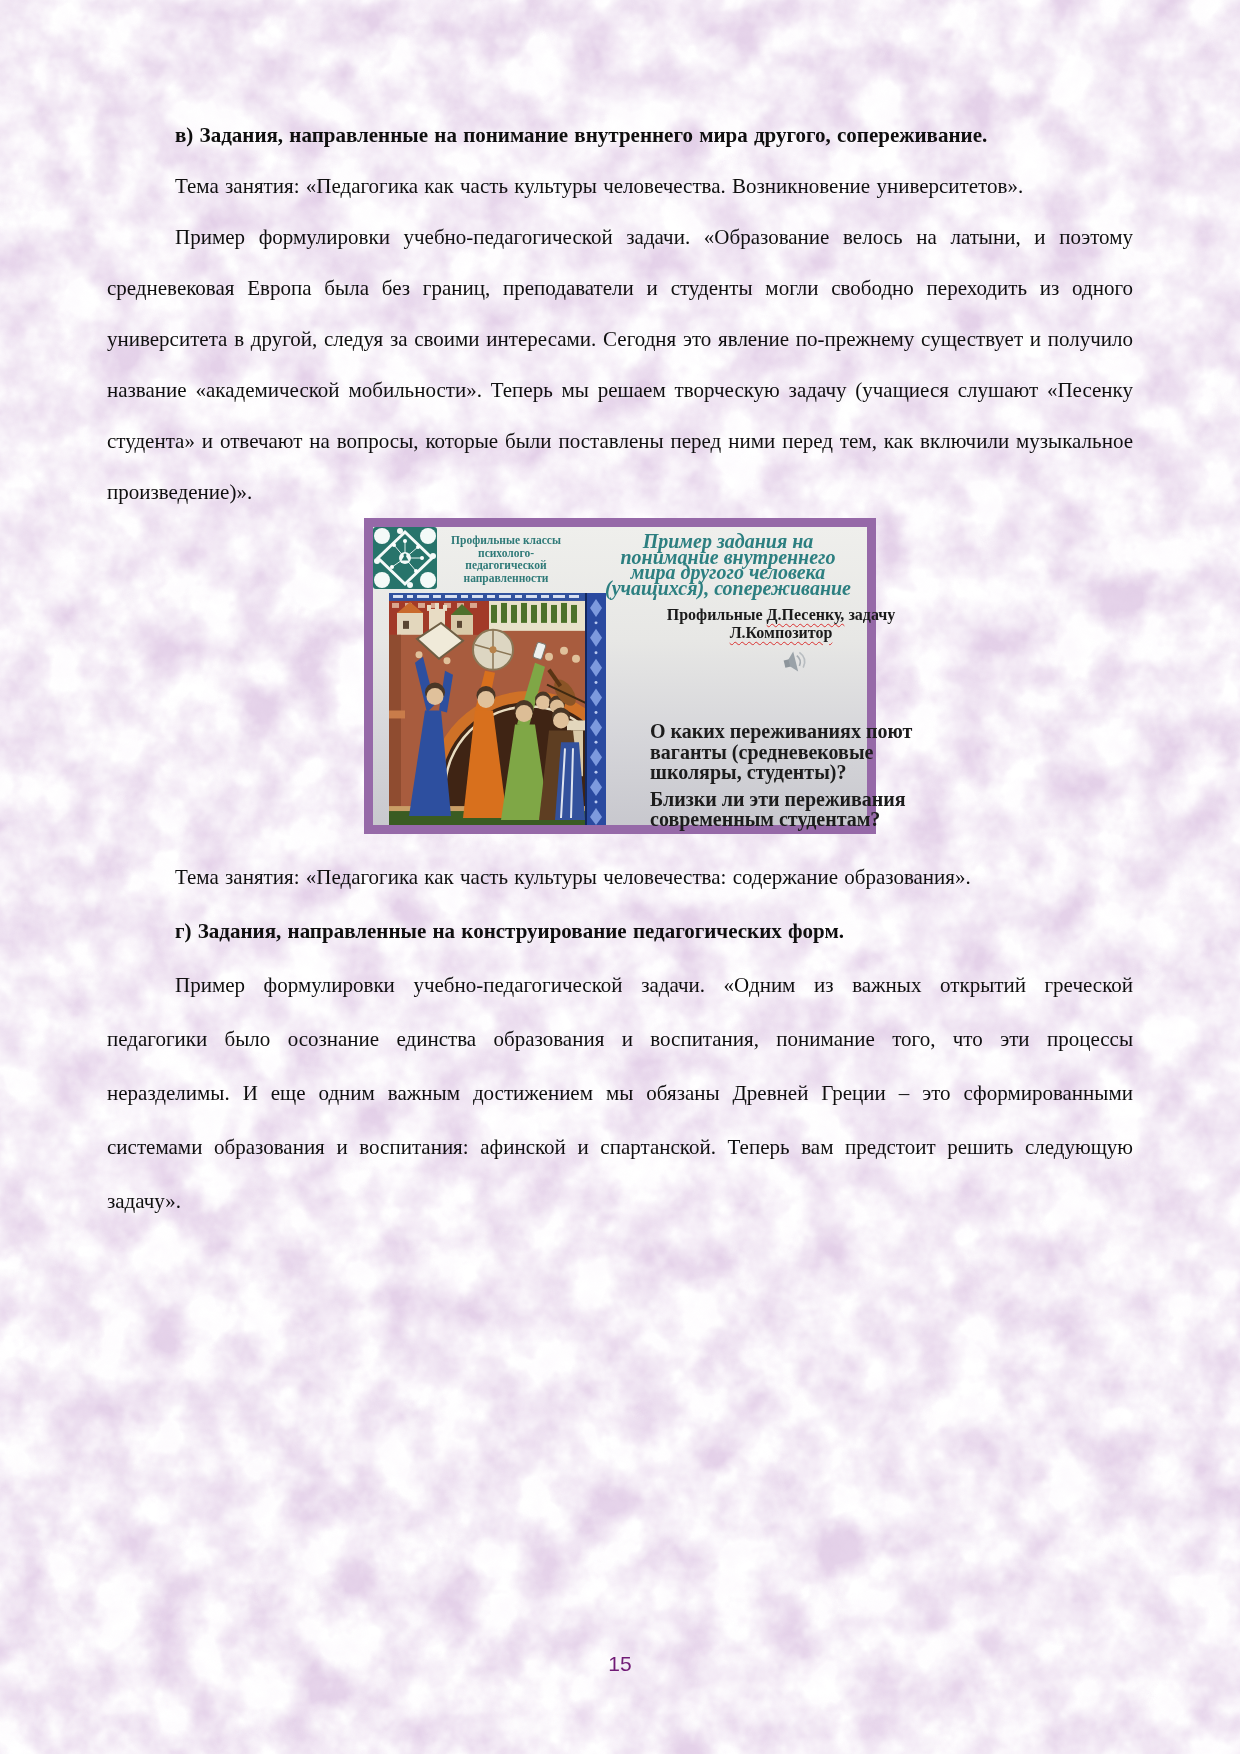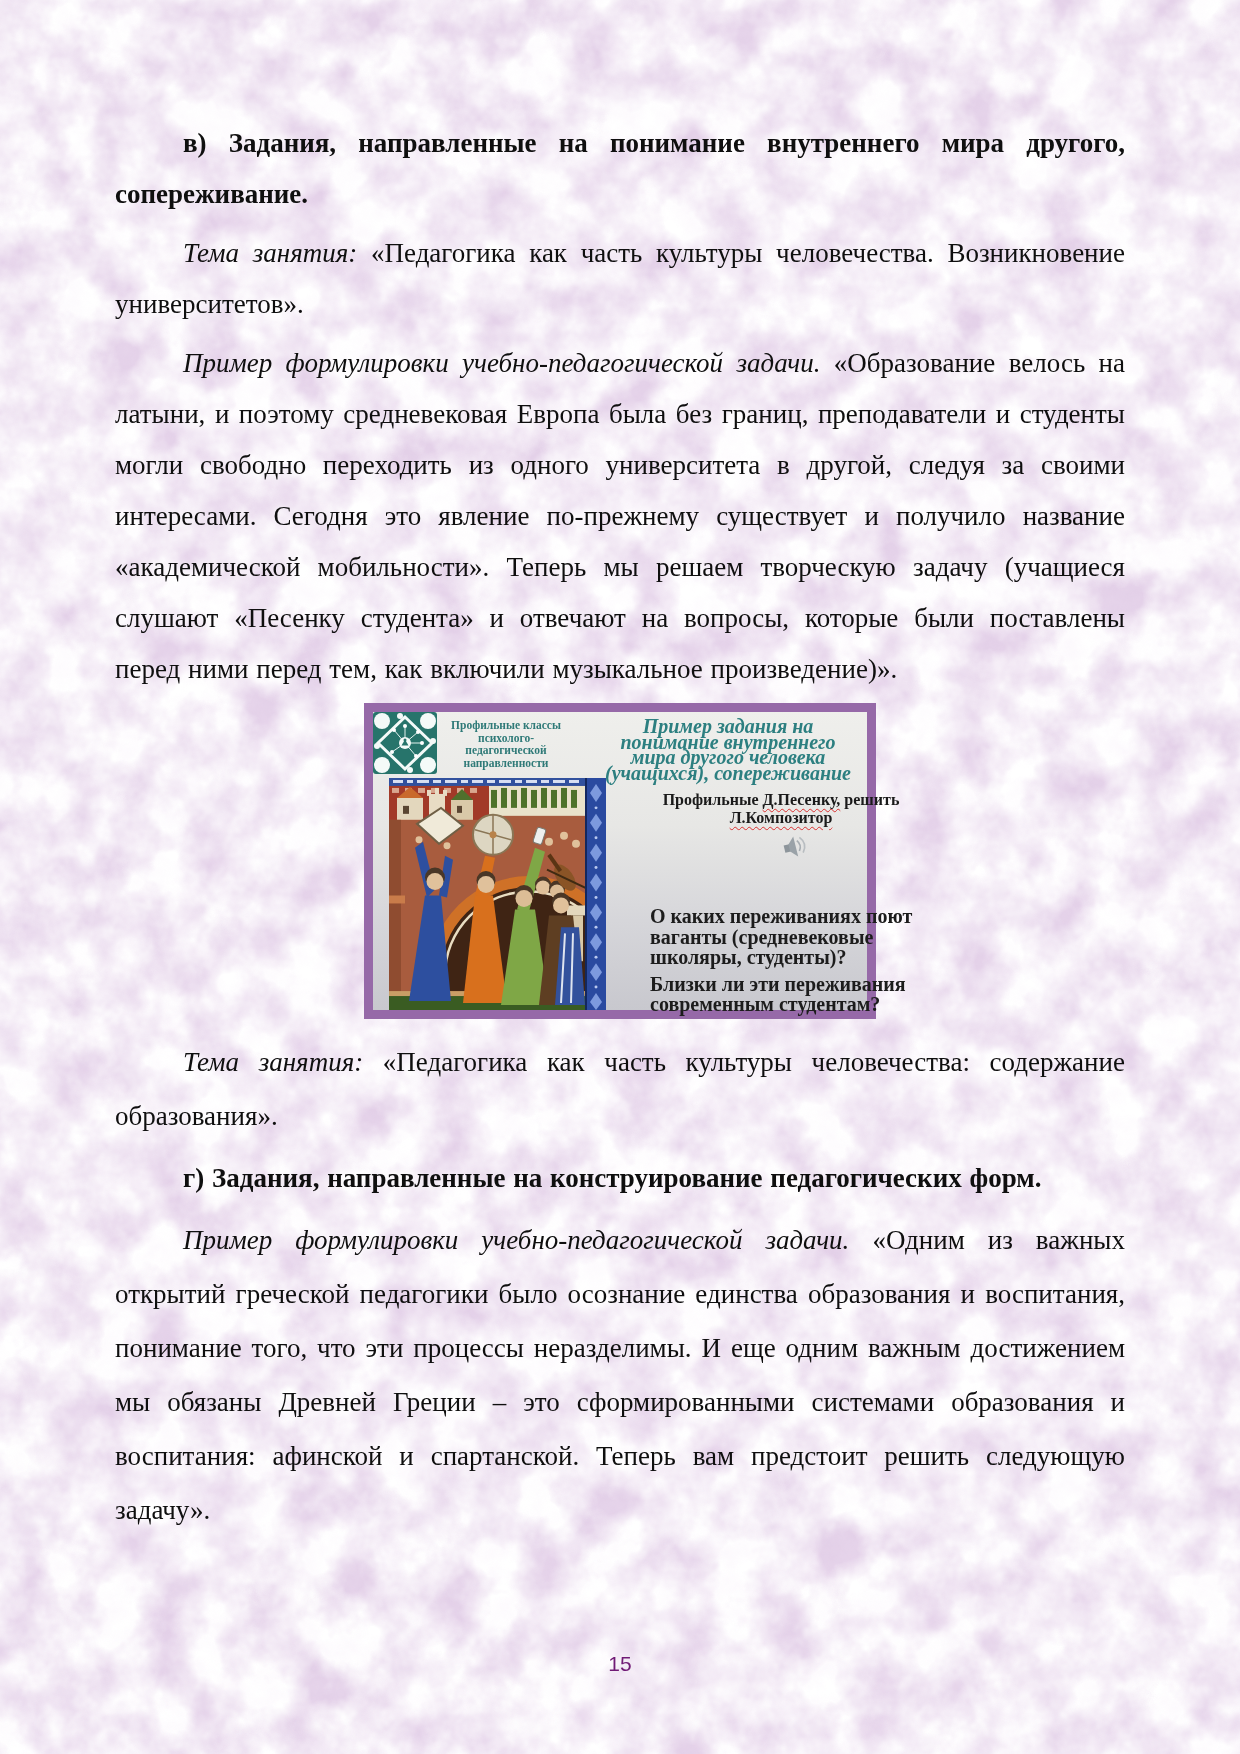--- a/index.html
+++ b/index.html
@@ -3,27 +3,27 @@
 <meta charset="utf-8">
 <style>
   html,body { margin:0; padding:0; background:#ffffff; }
   .page {
     position:relative; width:1240px; height:1754px; overflow:hidden;
     background:#ecdff0; font-family:"Liberation Serif", serif;
   }
   .texture { position:absolute; left:0; top:0; width:1240px; height:1754px; }
   .content { position:absolute; left:107px; top:0; width:1026px; padding-top:110px; }
   .para {
-    margin:8px; font-size:27px; text-align:justify; text-indent:68px;
+    margin:0; font-size:21px; text-align:justify; text-indent:68px;
     color:#0f0f0f; word-spacing:1px;
   }
   .lh-top { line-height:51px; }
   .lh-bot { line-height:54px; }
   .b { font-weight:bold; }
-  .i { font-style:italic; }
+  .i { }
 
   
   .slide {
     position:relative; width:512px; height:316px; margin:0 auto 16px;
     border:9px solid #9669a8; box-sizing:border-box;
     background:linear-gradient(180deg,#efefec 0%,#e7e7e5 38%,#d6d6da 70%,#c8c8ce 100%);
   }
   .slide-logo { position:absolute; left:0; top:0; width:64px; height:62px; }
   .slide-logo-caption {
     position:absolute; left:68px; top:7px; width:130px; text-align:center;
@@ -249,21 +249,21 @@
               <circle cx="207" cy="60" r="1.5"></circle>
             <circle cx="207" cy="90" r="1.5"></circle>
               <circle cx="207" cy="120" r="1.5"></circle>
             <circle cx="207" cy="150" r="1.5"></circle>
               <circle cx="207" cy="180" r="1.5"></circle>
             <circle cx="207" cy="210" r="1.5"></circle>
           </g>
         </g>
       </svg>
 
-      <div class="composer"><span>Профильные </span><span class="wavy">Д.Песенку,</span><span> решить</span><br><span class="wavy">Л.Композитор</span></div>
+      <div class="composer"><span>Профильные </span><span class="wavy">Д.Песенку,</span><span> задачу</span><br><span class="wavy">Л.Композитор</span></div>
 
       <svg class="speaker" viewBox="0 0 34 34">
         <g transform="rotate(-14 17 17)">
           <rect x="4" y="12" width="7" height="9" fill="#8d959b"></rect>
           <polygon points="10,12 18,4 18,29 10,21" fill="#9aa2a8"></polygon>
           <path d="M21 10 q5 6.5 0 13" fill="none" stroke="#a7adb2" stroke-width="2"></path>
           <path d="M25 7 q8 9.5 0 19" fill="none" stroke="#b8bdc1" stroke-width="2"></path>
         </g>
       </svg>
 

